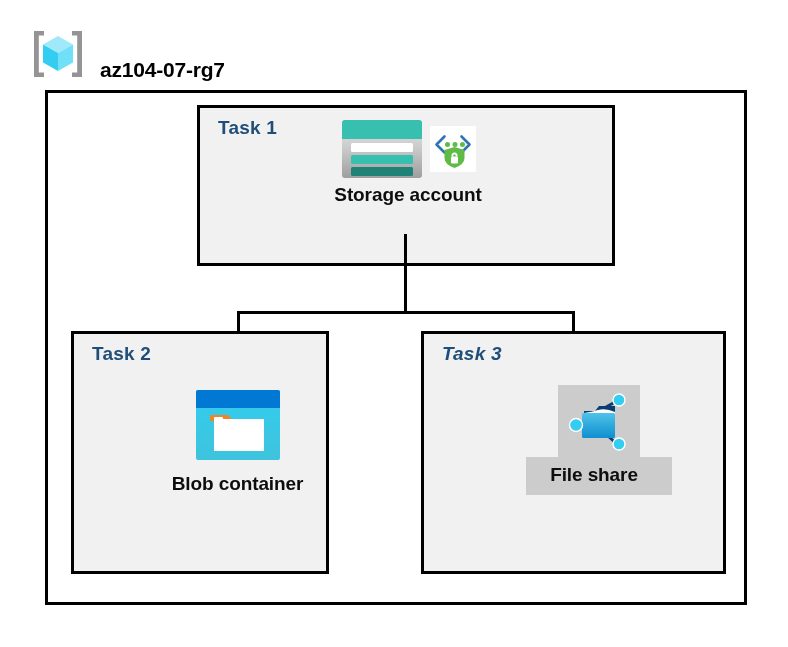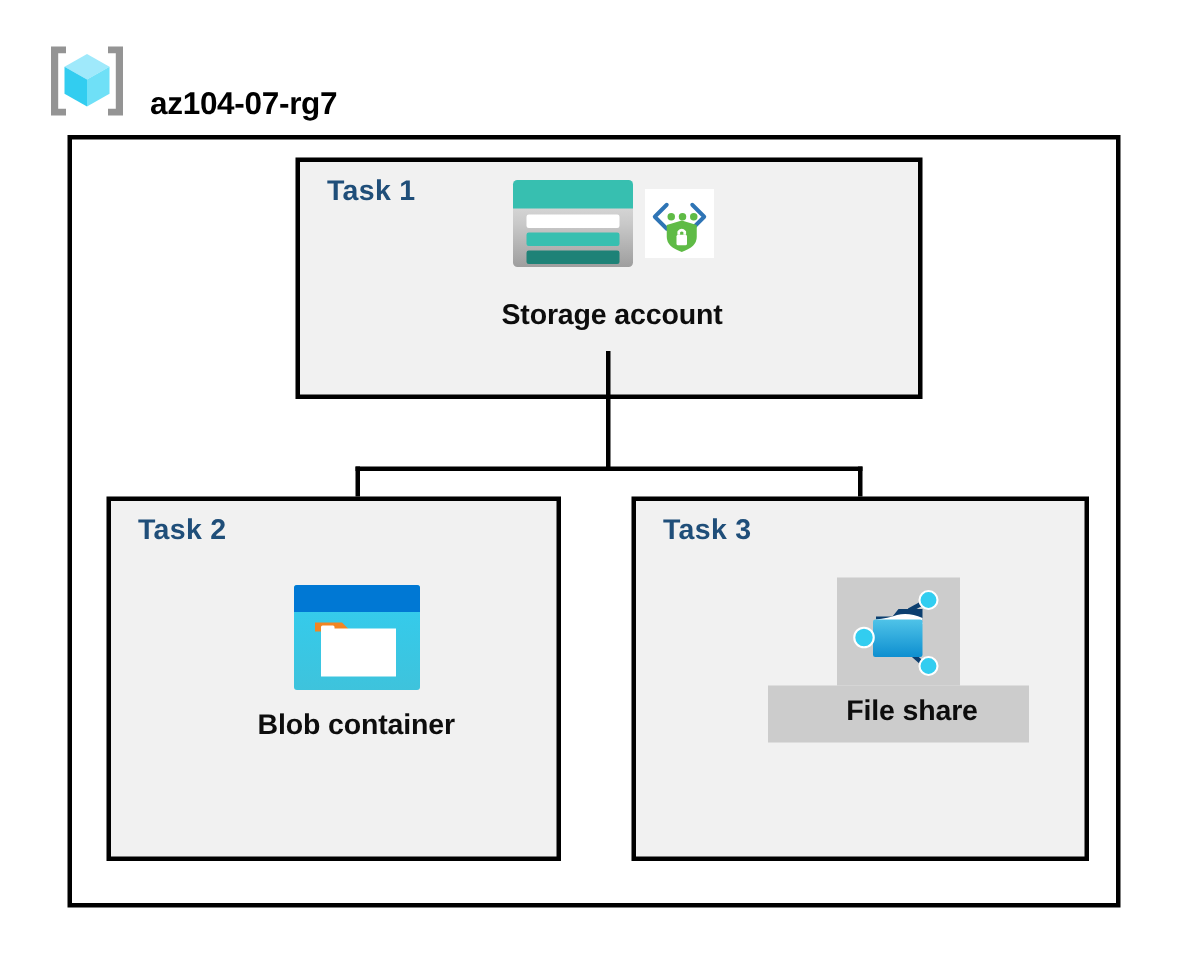--- a/index.html
+++ b/index.html
@@ -50,22 +50,22 @@
   }
 
   
   .task-box {
     position: absolute;
     border: 3px solid #000000;
     box-sizing: border-box;
     background: #f1f1f1;
   }
   #task-box-1 { left: 197px; top: 105px;  width: 418px; height: 161px; }
-  #task-box-2 { left: 71px;  top: 331px;  width: 303px; height: 243px; text-decoration: underline; }
-  #task-box-3 { left: 421px; top: 331px;  width: 305px; height: 243px; }
+  #task-box-2 { left: 71px;  top: 331px;  width: 258px; height: 243px; text-decoration: underline; }
+  #task-box-3 { left: 421px; top: 331px;  width: 305px; height: 243px; font-style: italic; }
 
   .task-label {
     position: absolute;
     left: 18px;
     top: 9px;
     font-size: 19px;
     font-weight: bold;
     color: #1f4e79;
     letter-spacing: 0.2px;
     white-space: nowrap;
@@ -93,38 +93,38 @@
   .icon-row {
     display: flex;
     align-items: center;
     justify-content: center;
     gap: 6px;
   }
 
   
   #storage-icon  { width: 84px; height: 62px; display: block; }
   #endpoint-icon { width: 46px; height: 46px; display: block; background: #ffffff; }
-  #node-storage .node-caption { margin-top: 20px; text-align: right; }
+  #node-storage .node-caption { margin-top: 4px; text-align: right; }
 
   
   #blob-icon { width: 88px; height: 74px; display: block; }
   #node-blob .node-caption { margin-top: 11px; }
 
   
   #fileshare-icon-wrap {
     background: #cccccc;
     padding: 6px 10px 4px 10px;
     display: flex;
     align-items: center;
     justify-content: center;
   }
   #fileshare-icon { width: 62px; height: 62px; display: block; }
   #node-fileshare .node-caption {
     background: #cccccc;
-    padding: 7px 34px 9px 52px;
+    padding: 7px 34px 9px 24px;
     margin-top: 0px;
   }
 
   
   .conn {
     position: absolute;
     background: #000000;
   }
   
   #conn-stem    { left: 404px; top: 234px; width: 3px;   height: 79px; }

